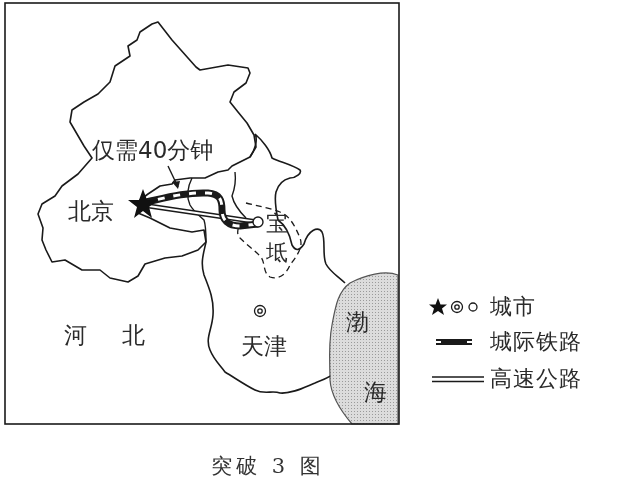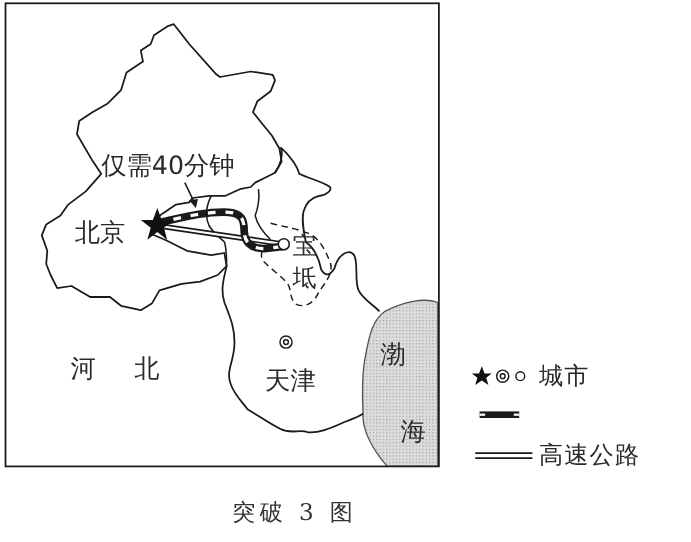--- a/index.html
+++ b/index.html
@@ -1,21 +1,21 @@
 <!DOCTYPE html>
 <html><head>
   <meta charset="utf-8">
   <style>
     html, body { margin: 0; padding: 0; background: #ffffff; }
     body { width: 628px; height: 493px; position: relative; overflow: hidden;
            font-family: "DejaVu Serif", "Liberation Serif", serif; color: #222; }
     #map-svg { position: absolute; left: 0; top: 0; }
     .lbl { font-family: "DejaVu Sans", "Liberation Sans", sans-serif; fill: #2a2a2a; }
     .legend { position: absolute; left: 428px; top: 290px; width: 200px; }
-    .legend-row { position: absolute; left: 0; height: 30px; display: flex; align-items: center; margin-top: 35px; }
+    .legend-row { position: absolute; left: 0; height: 30px; display: flex; align-items: center; }
     .legend-row .sym { width: 62px; height: 24px; position: relative; }
     .legend-row .txt { font-family: "DejaVu Sans", "Liberation Sans", sans-serif; font-size: 22px; color: #2a2a2a; letter-spacing: 1px; }
     .caption { position: absolute; left: 0; width: 536px; top: 452px; text-align: center;
                font-family: "DejaVu Serif", "Liberation Serif", serif; font-size: 21px; color: #333; letter-spacing: 4px; }
   </style>
 </head>
 <body>
 
 <svg id="map-svg" width="628" height="493" viewBox="0 0 628 493" xmlns="http://www.w3.org/2000/svg">
   <defs>
@@ -86,20 +86,21 @@
     <span class="txt">城市</span>
   </div>
   <div class="legend-row" style="top:37px;">
     <div class="sym">
       <svg width="62" height="24" viewBox="0 0 62 24">
         <rect x="8" y="9" width="36" height="6" fill="#1a1a1a"></rect>
         <rect x="8" y="11" width="5" height="2" fill="#fff"></rect>
         <rect x="39" y="11" width="5" height="2" fill="#fff"></rect>
       </svg>
     </div>
+    <span class="txt">城际铁路</span>
   </div>
   <div class="legend-row" style="top:74px;">
     <div class="sym">
       <svg width="62" height="24" viewBox="0 0 62 24">
         <line x1="4" y1="10" x2="56" y2="10" stroke="#1a1a1a" stroke-width="1.6"></line>
         <line x1="4" y1="14.5" x2="56" y2="14.5" stroke="#1a1a1a" stroke-width="1.6"></line>
       </svg>
     </div>
     <span class="txt">高速公路</span>
   </div>

